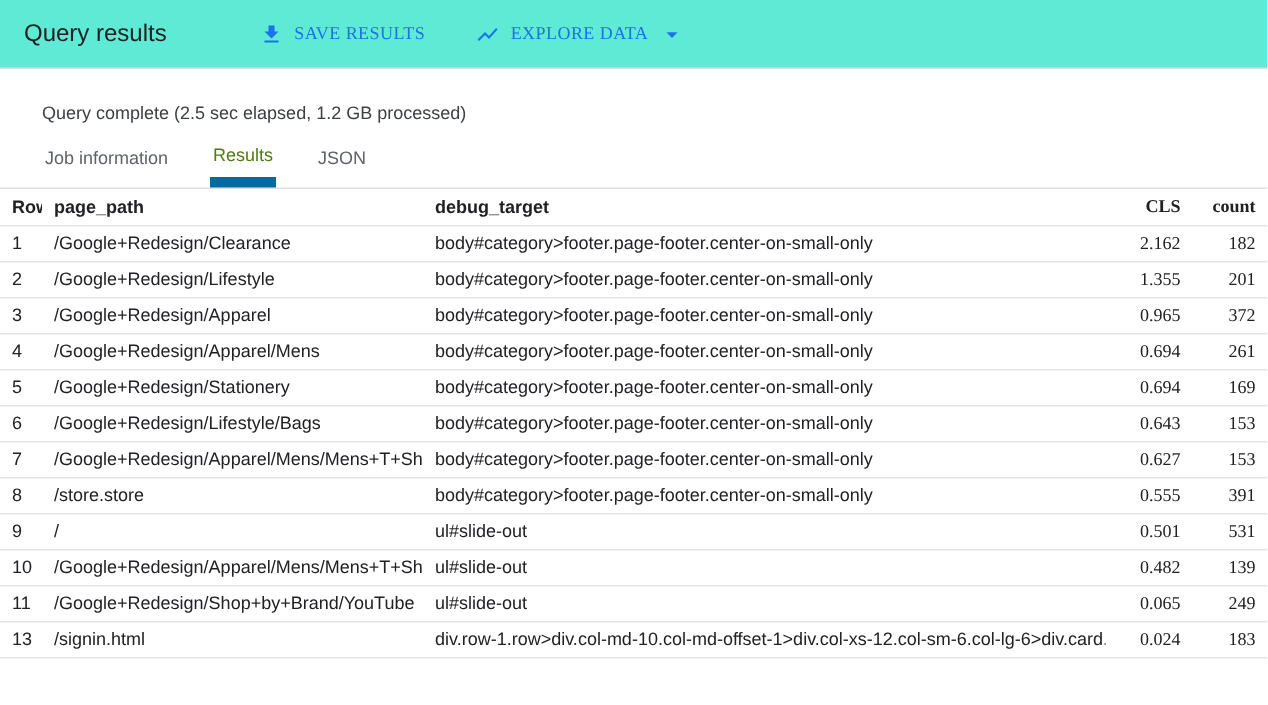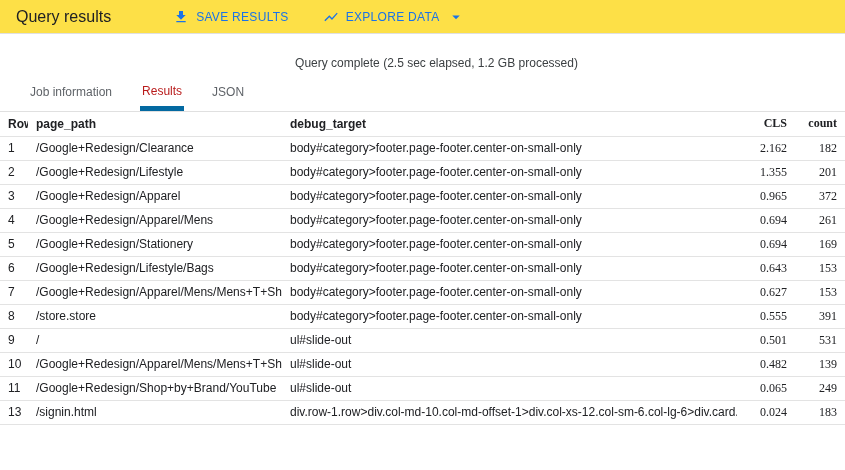--- a/index.html
+++ b/index.html
@@ -4,55 +4,55 @@
 <style>
   * { margin:0; padding:0; box-sizing:border-box; }
   html,body { width:845px; height:470px; overflow:hidden; }
   body {
     font-family:"Liberation Sans", sans-serif;
     background:#ffffff;
     color:#202124;
   }
   .topbar {
     display:flex; align-items:center;
-    height:34px; padding:15px 16px;
+    height:46px; padding:15px 16px;
     border-bottom:1px solid #e0e0e0;
-    background:#fde047;
+    background:#5eead4;
   }
   .page-title { font-size:16px; font-weight:500; color:#202124; }
   .top-btn {
     display:flex; align-items:center; gap:7px;
     background:none; border:none; cursor:pointer;
-    color:#1a73e8; font-family:Liberation Sans, sans-serif;
+    color:#1a73e8; font-family:Liberation Serif, serif;
     font-size:12px; font-weight:500; letter-spacing:.3px;
   }
   .btn-save { margin-left:62px; }
   .btn-explore { margin-left:34px; }
   .top-btn svg { display:block; }
 
   .status-line {
     margin:22px 0 1px 28px;
-    font-size:12px; color:#3c4043;text-align:center;
+    font-size:12px; color:#3c4043;
   }
 
   .tabbar {
     display:flex; gap:26px;
     margin-top:12px; padding:0 28px;
     border-bottom:1px solid #e0e0e0;
   }
   .tab {
     font-size:12px; color:#5f6368;
     padding:2px 2px 8px 2px;
     border:none; background:none; cursor:pointer;
     font-family:Liberation Sans, sans-serif;
     border-bottom:3px solid transparent;
   }
   .tab.active {
-    color:#b91c1c; font-weight:500;
-    border-bottom:5px solid #0369a1;
+    color:#4d7c0f; font-weight:500;
+    border-bottom:7px solid #0369a1;
   }
 
   table.results {
     width:100%; border-collapse:collapse;
     font-size:12px; table-layout:fixed;
   }
   table.results th, table.results td {
     padding:0 8px; height:24px;
     border-bottom:1px solid #e3e3e3;
     text-align:left; vertical-align:middle;

